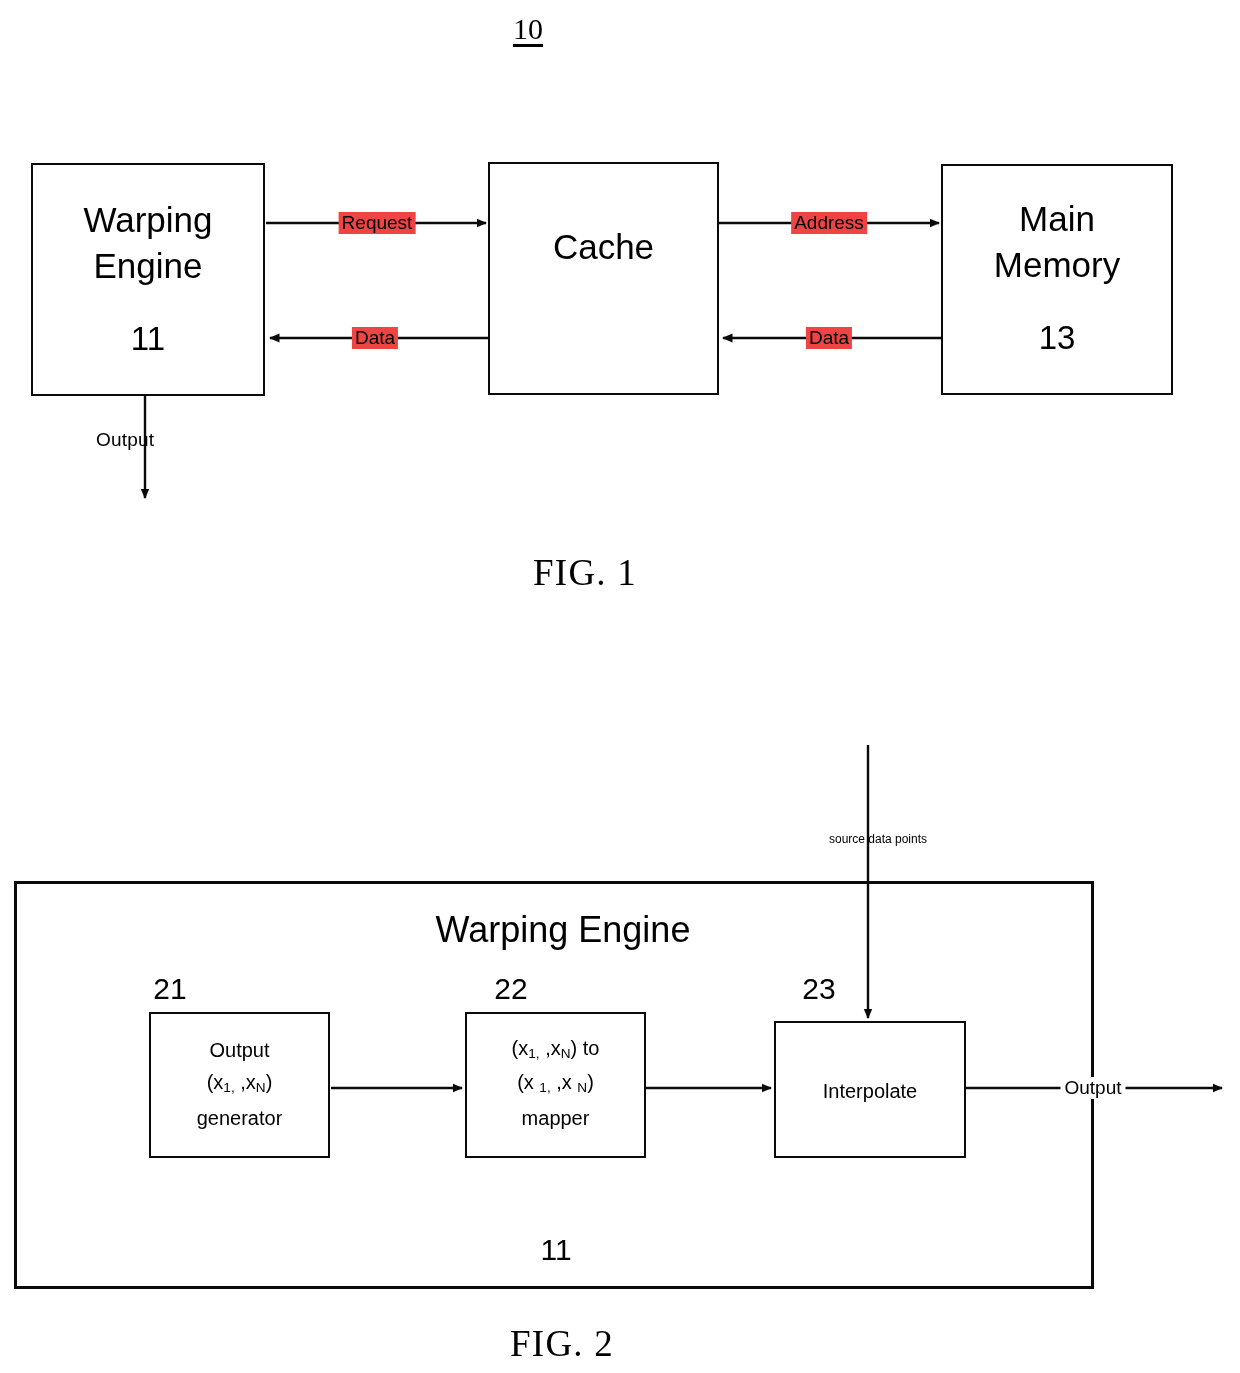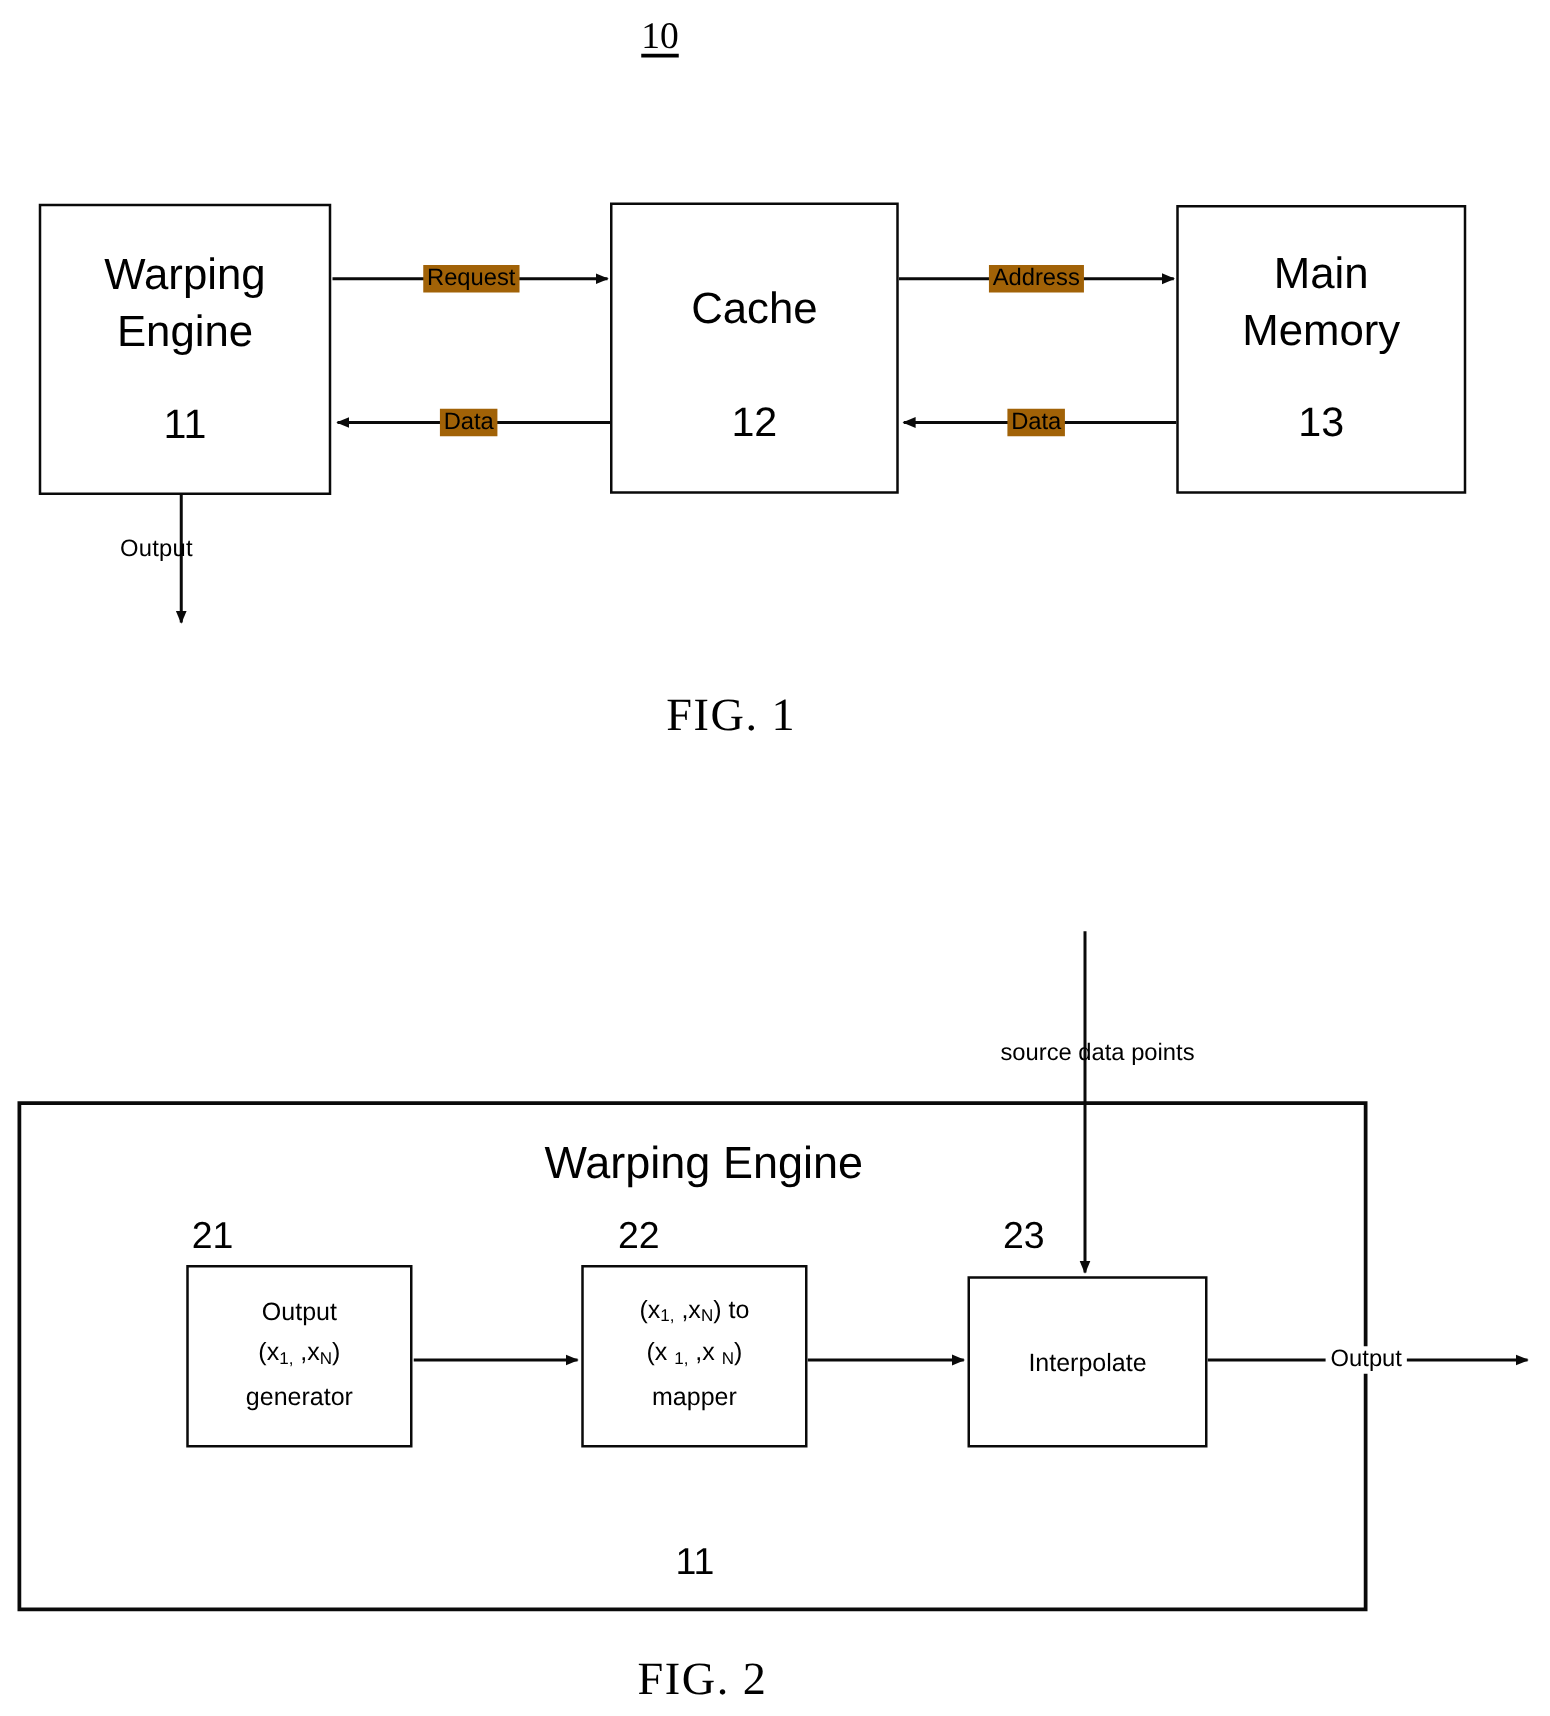--- a/index.html
+++ b/index.html
@@ -54,21 +54,21 @@
     font-size: 35px;
     line-height: 46px;
   }
   .f1-num {
     font-size: 33px;
   }
   
   .arrow-label {
     position: absolute;
     font-size: 19px;
-    background: #a16207;
+    background: #ef4444;
     padding: 0 3px;
     transform: translate(-50%, -50%);
     white-space: nowrap;
   }
   
   .fig-caption {
     position: absolute;
     font-family: "Liberation Serif", serif;
     font-size: 37px;
     letter-spacing: 1.2px;
@@ -119,21 +119,21 @@
   .small-label {
     position: absolute;
     font-size: 19px;
     transform: translate(-50%, -50%);
     background: #ffffff;
     padding: 0 4px;
     white-space: nowrap;
   }
   .src-label {
     position: absolute;
-    font-size: 19px;
+    font-size: 12px;
     transform: translateX(-50%);
     white-space: nowrap;
   }
 </style>
 </head>
 <body>
 
 <div class="page">
 
   <svg class="layer" viewBox="0 0 1240 1373">
@@ -178,21 +178,20 @@
   <div>
 
     <div class="box" style="left:31px; top:163px; width:234px; height:233px;">
       <div class="box-label f1-title" style="top:32px;">Warping</div>
       <div class="box-label f1-title" style="top:78px;">Engine</div>
       <div class="box-label f1-num" style="top:155px;">11</div>
     </div>
 
     <div class="box" style="left:488px; top:162px; width:231px; height:233px;">
       <div class="box-label f1-title" style="top:60px;">Cache</div>
-      <div class="box-label f1-num" style="top:155px;">12</div>
     </div>
 
     <div class="box" style="left:941px; top:164px; width:232px; height:231px;">
       <div class="box-label f1-title" style="top:76px;">Memory</div>
       <div class="box-label f1-title" style="top:30px;">Main</div>
       <div class="box-label f1-num" style="top:153px;">13</div>
     </div>
 
     <div class="arrow-label" style="left:377px; top:223px;">Request</div>
     <div class="arrow-label" style="left:375px; top:338px;">Data</div>

